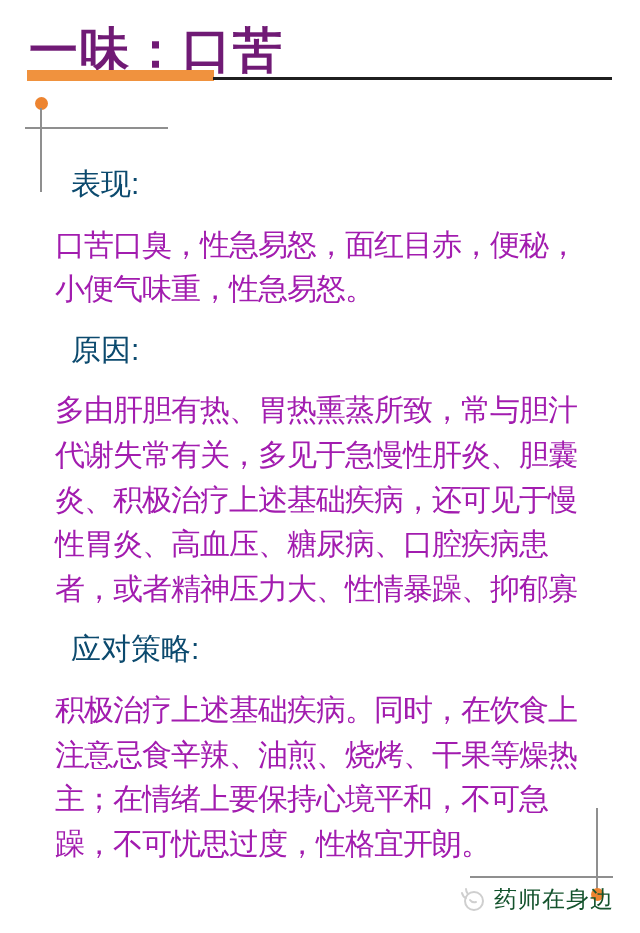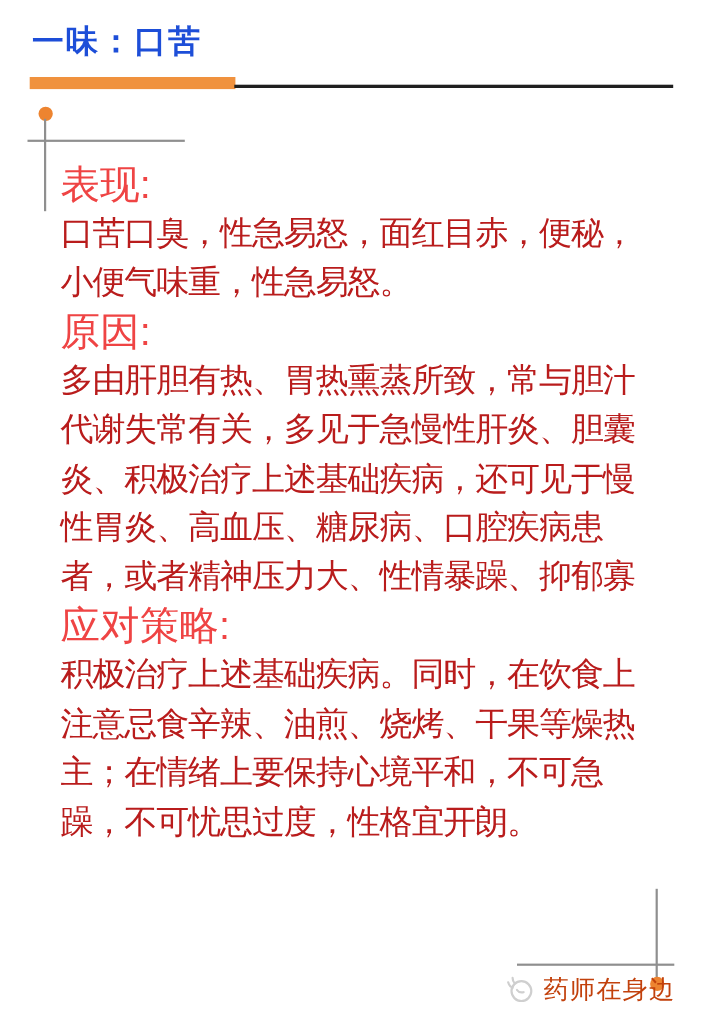--- a/index.html
+++ b/index.html
@@ -6,22 +6,22 @@
   .page{
     position:relative;
     width:640px;height:933px;
     background:#ffffff;
     overflow:hidden;
     font-family:"Liberation Sans","DejaVu Sans",sans-serif;
   }
   
   .title{
     position:absolute;left:29px;top:18px;
-    font-size:29px;font-weight:bold;letter-spacing:2px;
-    color:#1d4ed8;white-space:nowrap;margin:0;
+    font-size:49px;font-weight:bold;letter-spacing:2px;
+    color:#701a75;white-space:nowrap;margin:0;
   }
   .title-bar{
     position:absolute;left:27px;top:70px;
     width:187px;height:11px;background:#F0923E;
   }
   .title-rule{
     position:absolute;left:213px;top:77px;
     width:399px;height:3px;background:#1f1f1f;
   }
   
@@ -34,32 +34,32 @@
   .gline{position:absolute;background:#8F8F8F;}
   .vline-top{left:40px;top:108px;width:2px;height:84px;}
   .hline-top{left:25px;top:127px;width:143px;height:2px;}
   .vline-bottom{left:596px;top:808px;width:2px;height:87px;}
   .hline-bottom{left:470px;top:876px;width:143px;height:2px;}
   
   .content{
     position:absolute;left:55px;top:146px;width:560px;
   }
   .content .heading{
-    margin:0;font-size:36px;line-height:44.6px;font-weight:400;
-    color:#ef4444;white-space:nowrap;
+    margin:16px;font-size:30px;line-height:44.6px;font-weight:400;
+    color:#0c4a6e;white-space:nowrap;
   }
   .content .bodyline{
     margin:0;font-size:30px;line-height:44.6px;
-    color:#b91c1c;white-space:nowrap;letter-spacing:-1px;
+    color:#a21caf;white-space:nowrap;letter-spacing:-1px;
   }
   
   .watermark{
     position:absolute;right:26px;bottom:18px;
     display:flex;align-items:center;gap:6px;
-    color:#c2410c;font-size:23px;letter-spacing:1px;
+    color:#14532d;font-size:23px;letter-spacing:1px;
     white-space:nowrap;
   }
   .watermark .logo{width:30px;height:30px;display:block;}
 </style>
 </head>
 <body>
 
 <div class="page">
 
   <h1 class="title">一味：口苦</h1>

